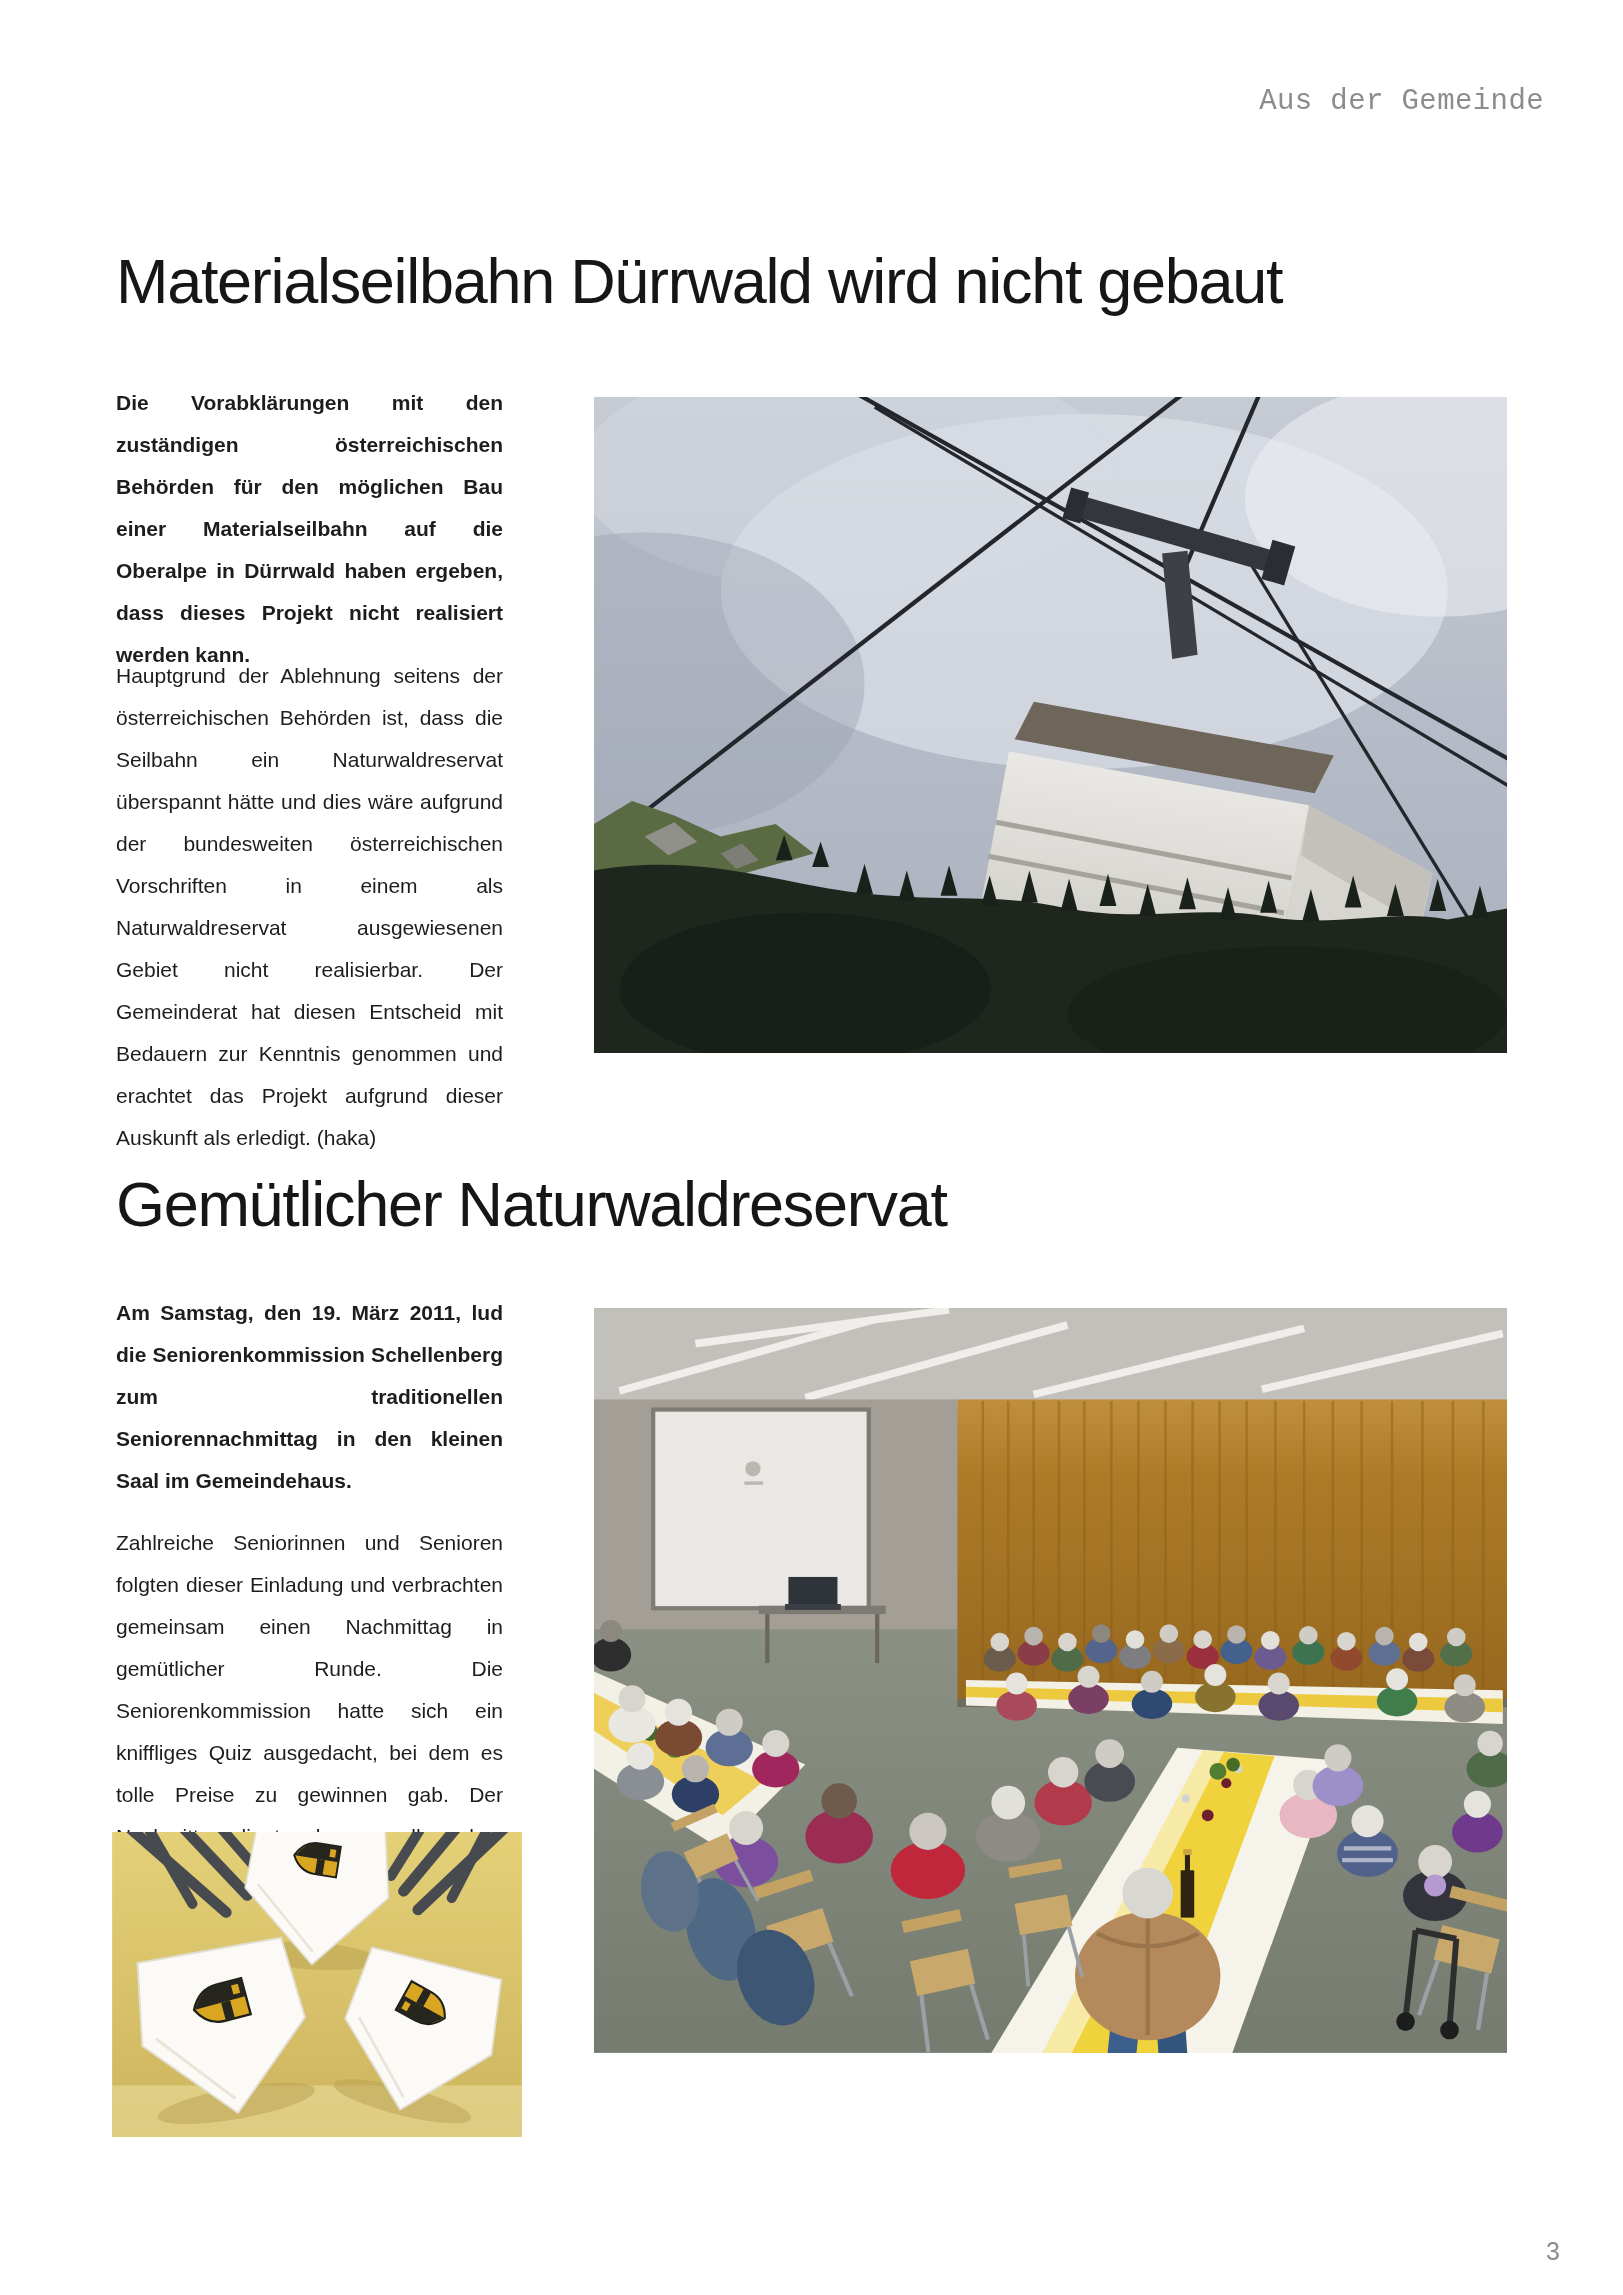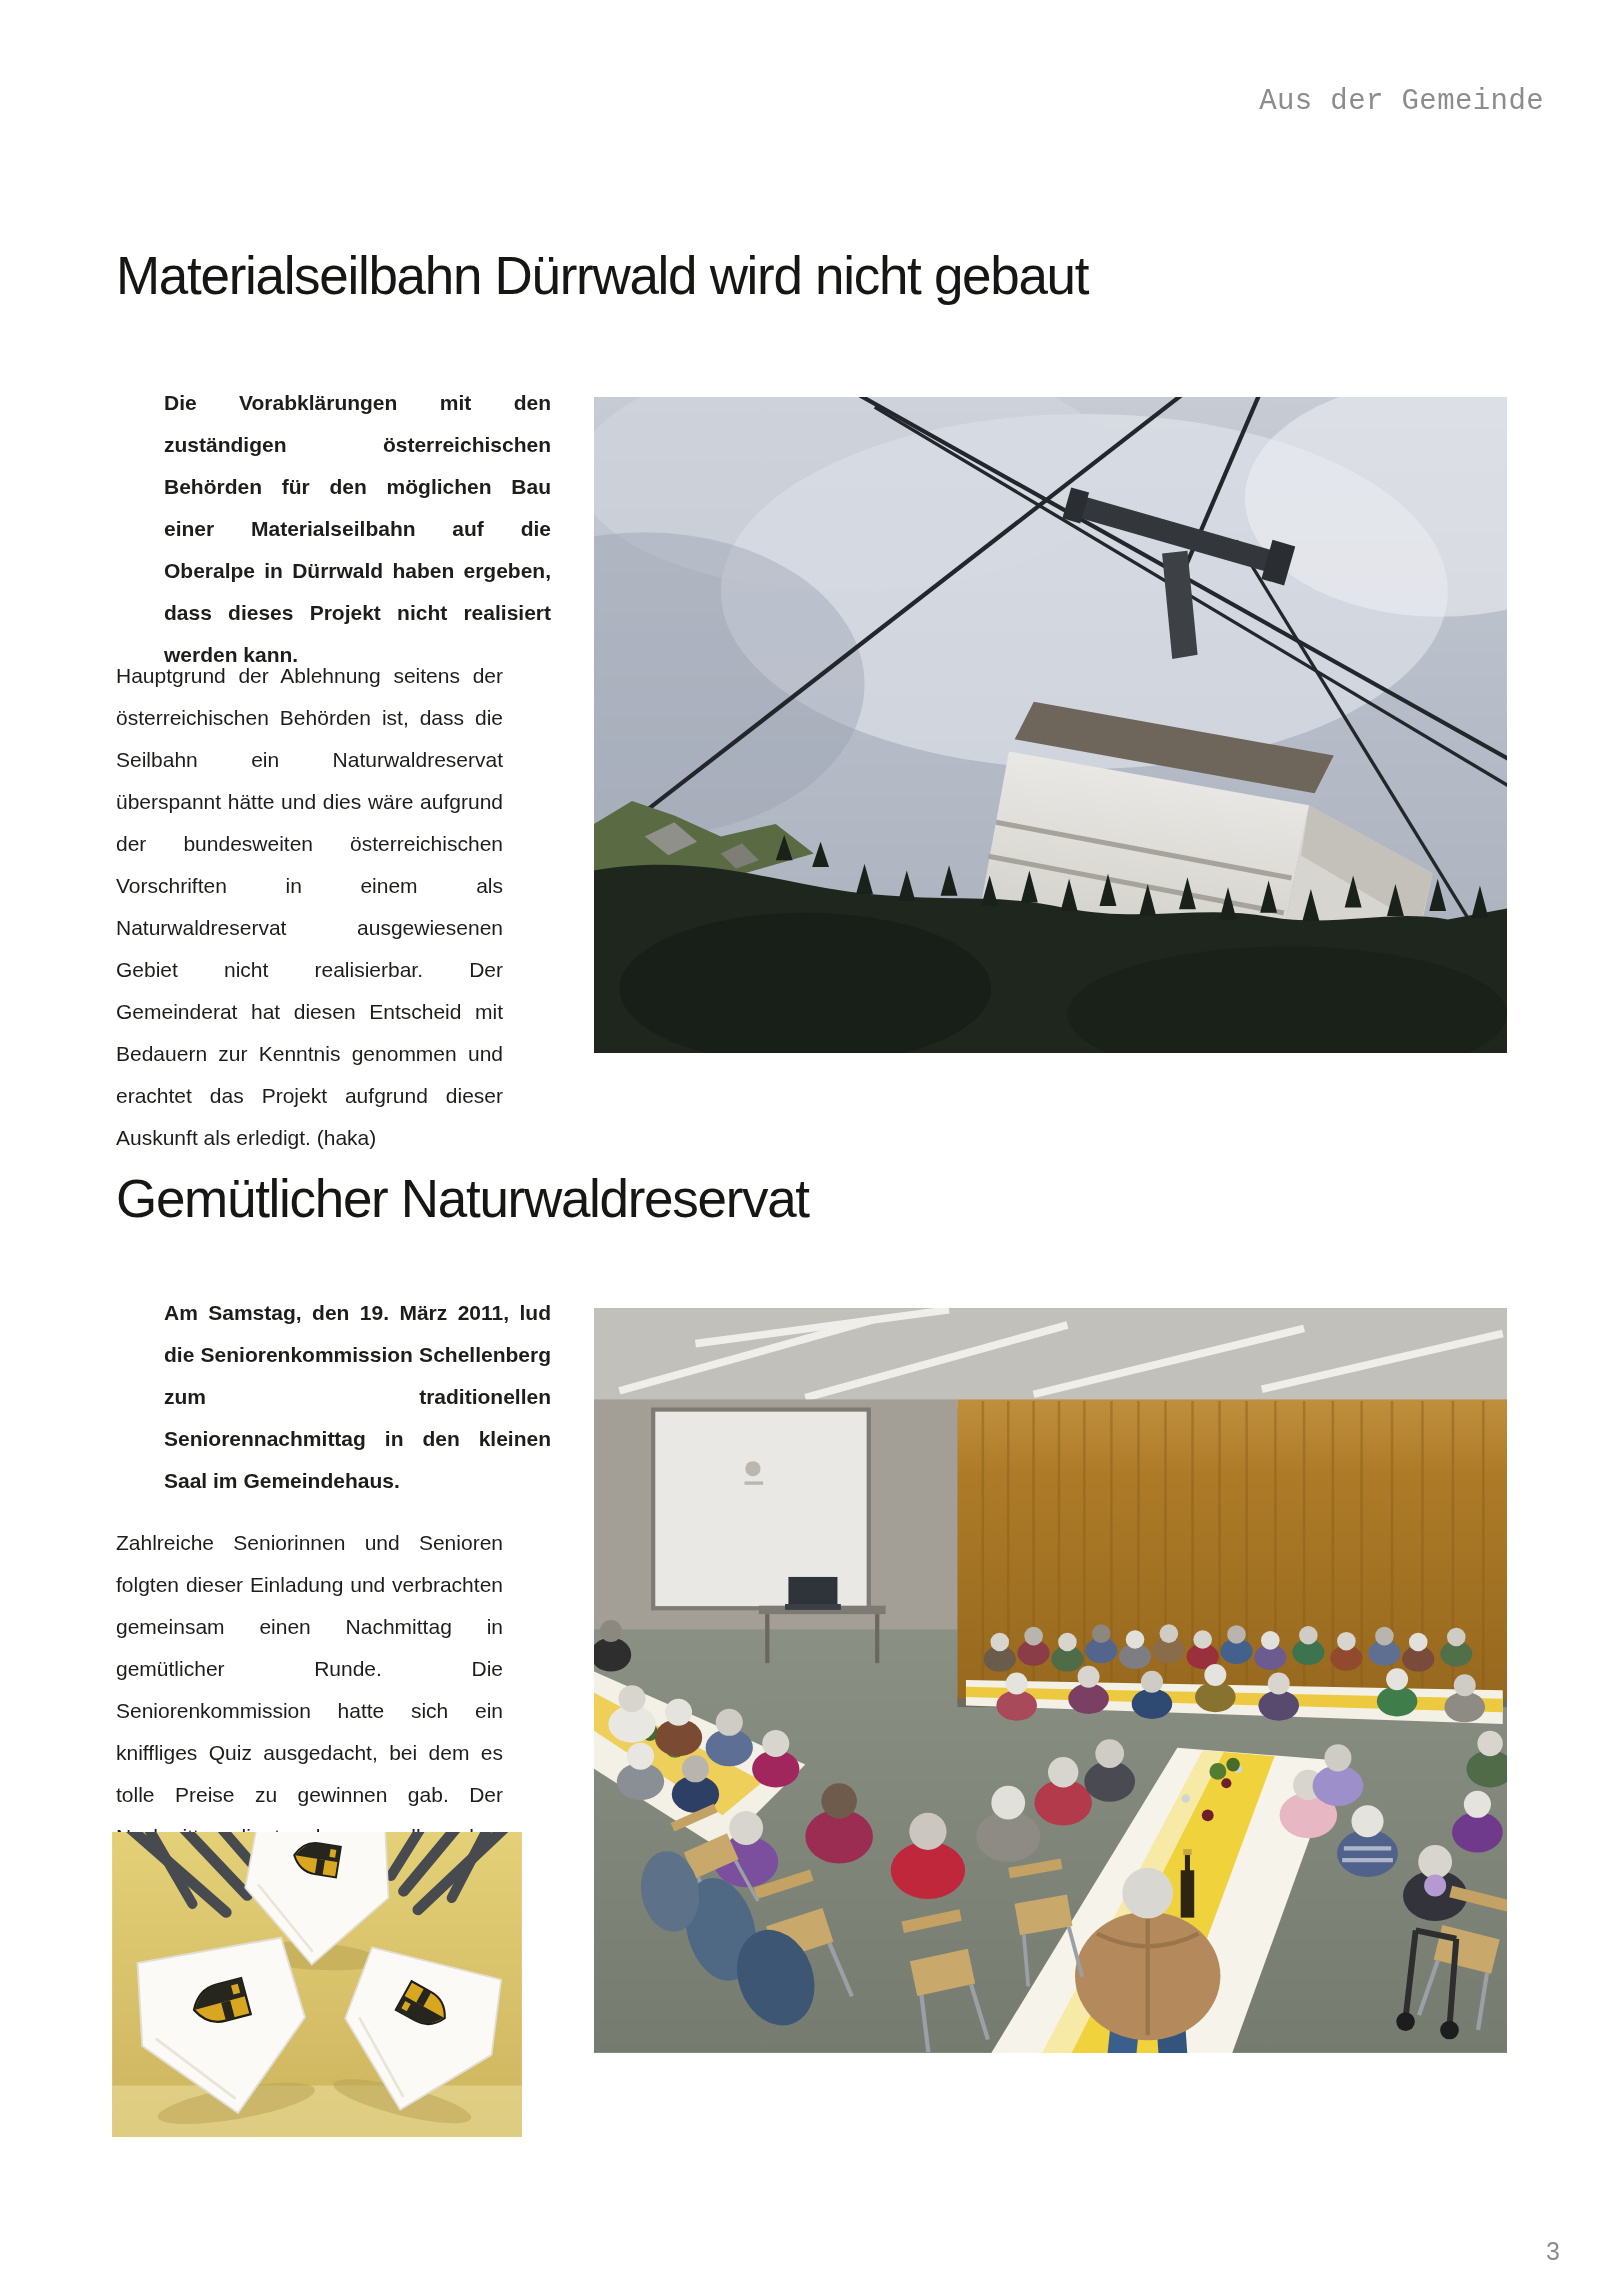--- a/index.html
+++ b/index.html
@@ -1,22 +1,22 @@
 <!DOCTYPE html>
 <html lang="de" style="font-size:13.5px"><head>
 <meta charset="utf-8">
 <style>
   html,body{margin:0;padding:0;background:#ffffff;}
   .page{position:relative;width:1623px;height:2295px;background:#ffffff;
         font-family:"Liberation Sans","DejaVu Sans",sans-serif;color:#1d1d1b;overflow:hidden;}
   .abs{position:absolute;}
   .kicker{font-size:29px;color:#8c8c8c;letter-spacing:0.4px;font-family:Liberation Mono, monospace;}
-  .headline{font-size:53px;font-weight:400;letter-spacing:-1.3px;white-space:nowrap;color:#161614;}
+  .headline{font-size:63px;font-weight:400;letter-spacing:-1.3px;white-space:nowrap;color:#161614;}
   .col{width:387px;font-size:21px;line-height:42px;text-align:justify;hyphens:auto;}
-  .lead{font-weight:700;margin-left:48px;}
+  .lead{font-weight:700;}
   .caption{width:947px;font-size:23px;line-height:32px;color:#8c8c8c;}
   .pagenum{font-size:25px;color:#8c8c8c;}
   .photo{position:absolute;overflow:hidden;}
   .photo svg{display:block;}
 </style>
 </head>
 <body>
 
 <div class="page">
 

